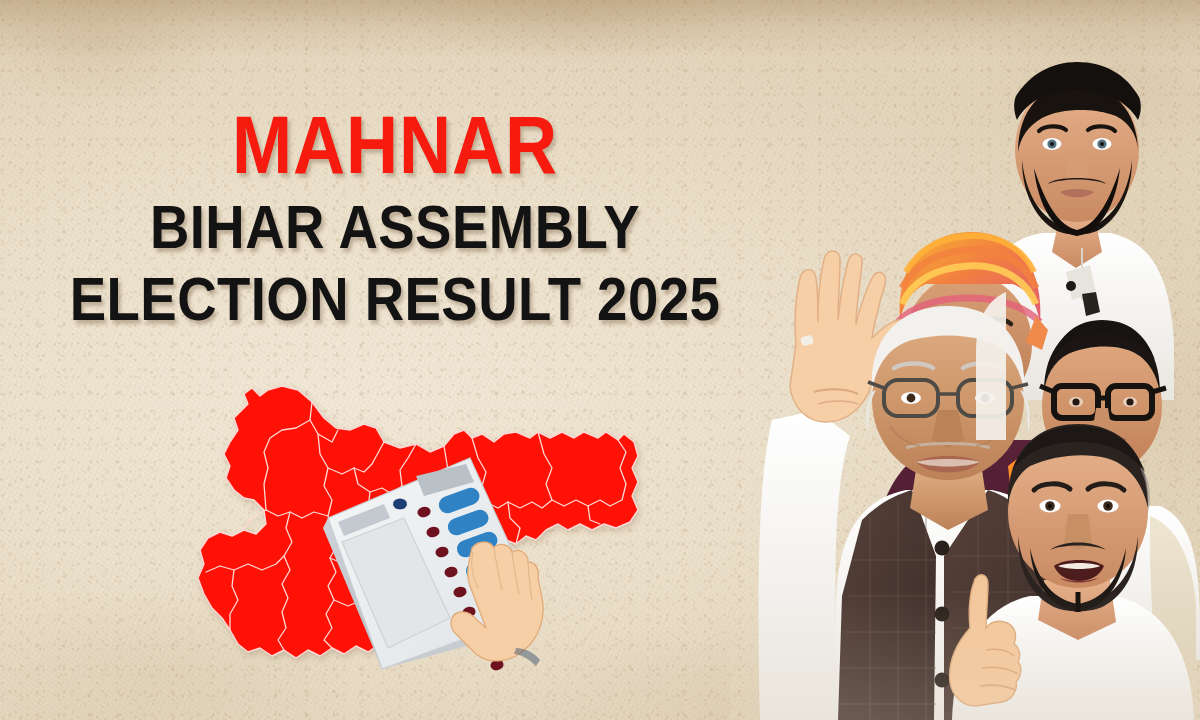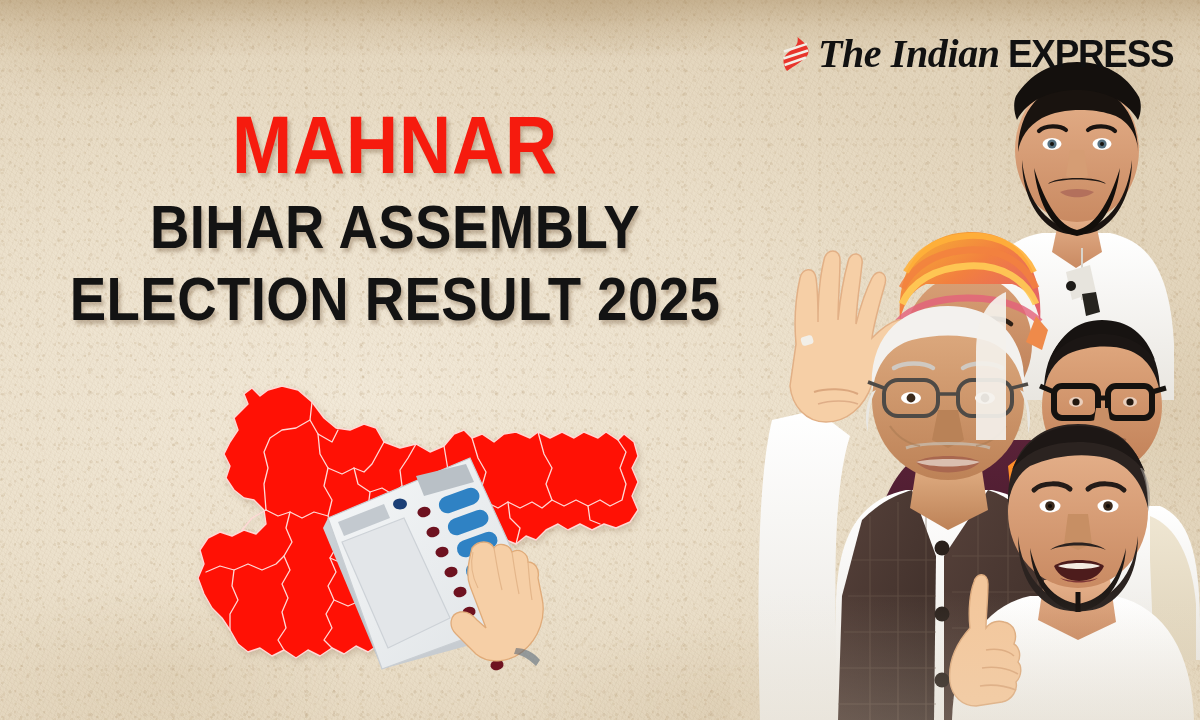--- a/index.html
+++ b/index.html
@@ -469,30 +469,14 @@
     </svg>
     <div class="dimmer"></div>
   </div>
 
   <div class="headline">
     <div class="hl-line hl-constituency">MAHNAR</div>
     <div class="hl-line hl-l2">BIHAR ASSEMBLY</div>
     <div class="hl-line hl-l3">ELECTION RESULT 2025</div>
   </div>
 
-  <div class="masthead">
-    <svg class="ie-mark" width="30" height="36" viewBox="0 0 30 36">
-      <g fill="#e8342b">
-        <path d="M16.5 1 C23 6.5, 27.5 10, 27.5 15.5 C27.5 20, 23 23, 18.5 26.5
-                 C13 30.5, 9 32.5, 6 35 C3.5 31.5, 2.5 28.5, 2.5 25
-                 C2.5 20, 7 16.5, 11.5 13 C16 9.5, 17.5 6, 16.5 1 Z"></path>
-      </g>
-      <g stroke="#f3efe7" stroke-width="2.4" stroke-linecap="butt">
-        <path d="M3 15.5 L26 7.8"></path>
-        <path d="M2.5 22.5 L27 14.5"></path>
-        <path d="M3.5 29 L25 21.5"></path>
-      </g>
-    </svg>
-    <span class="ie-the-indian">The Indian</span>
-    <span class="ie-express">EXPRESS</span>
-  </div>
 
 </div>
 
 </body></html>

